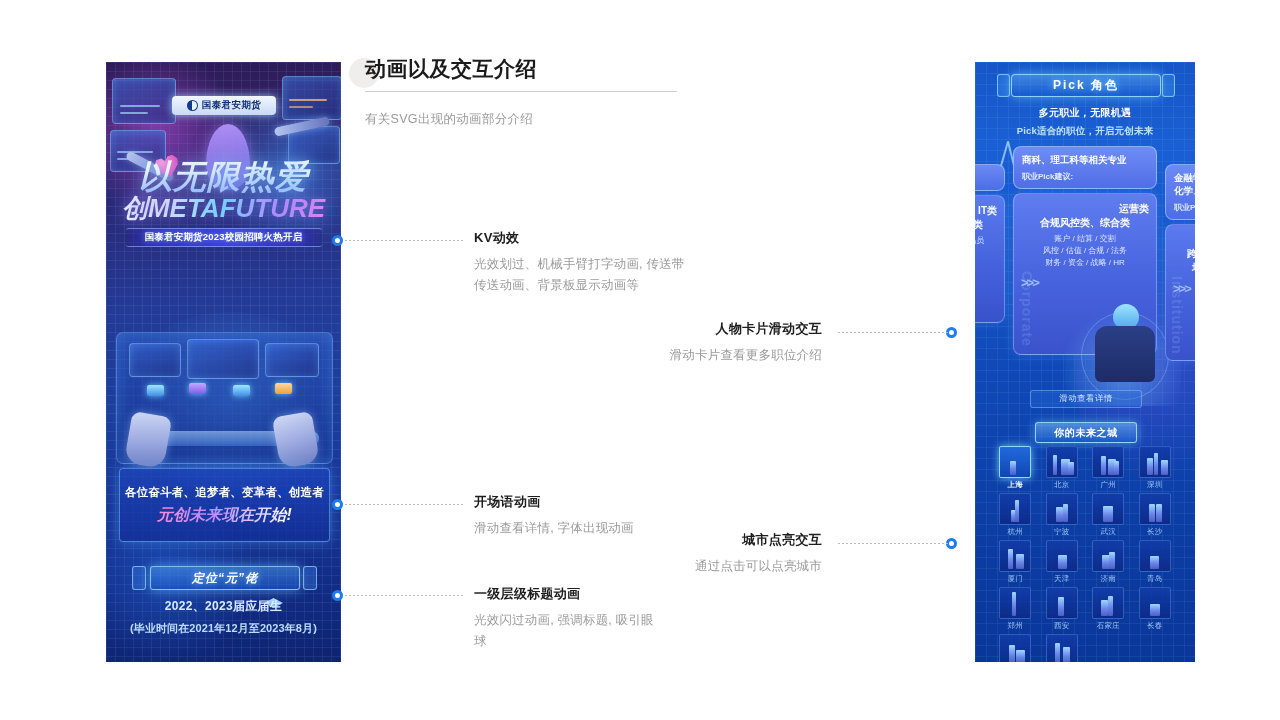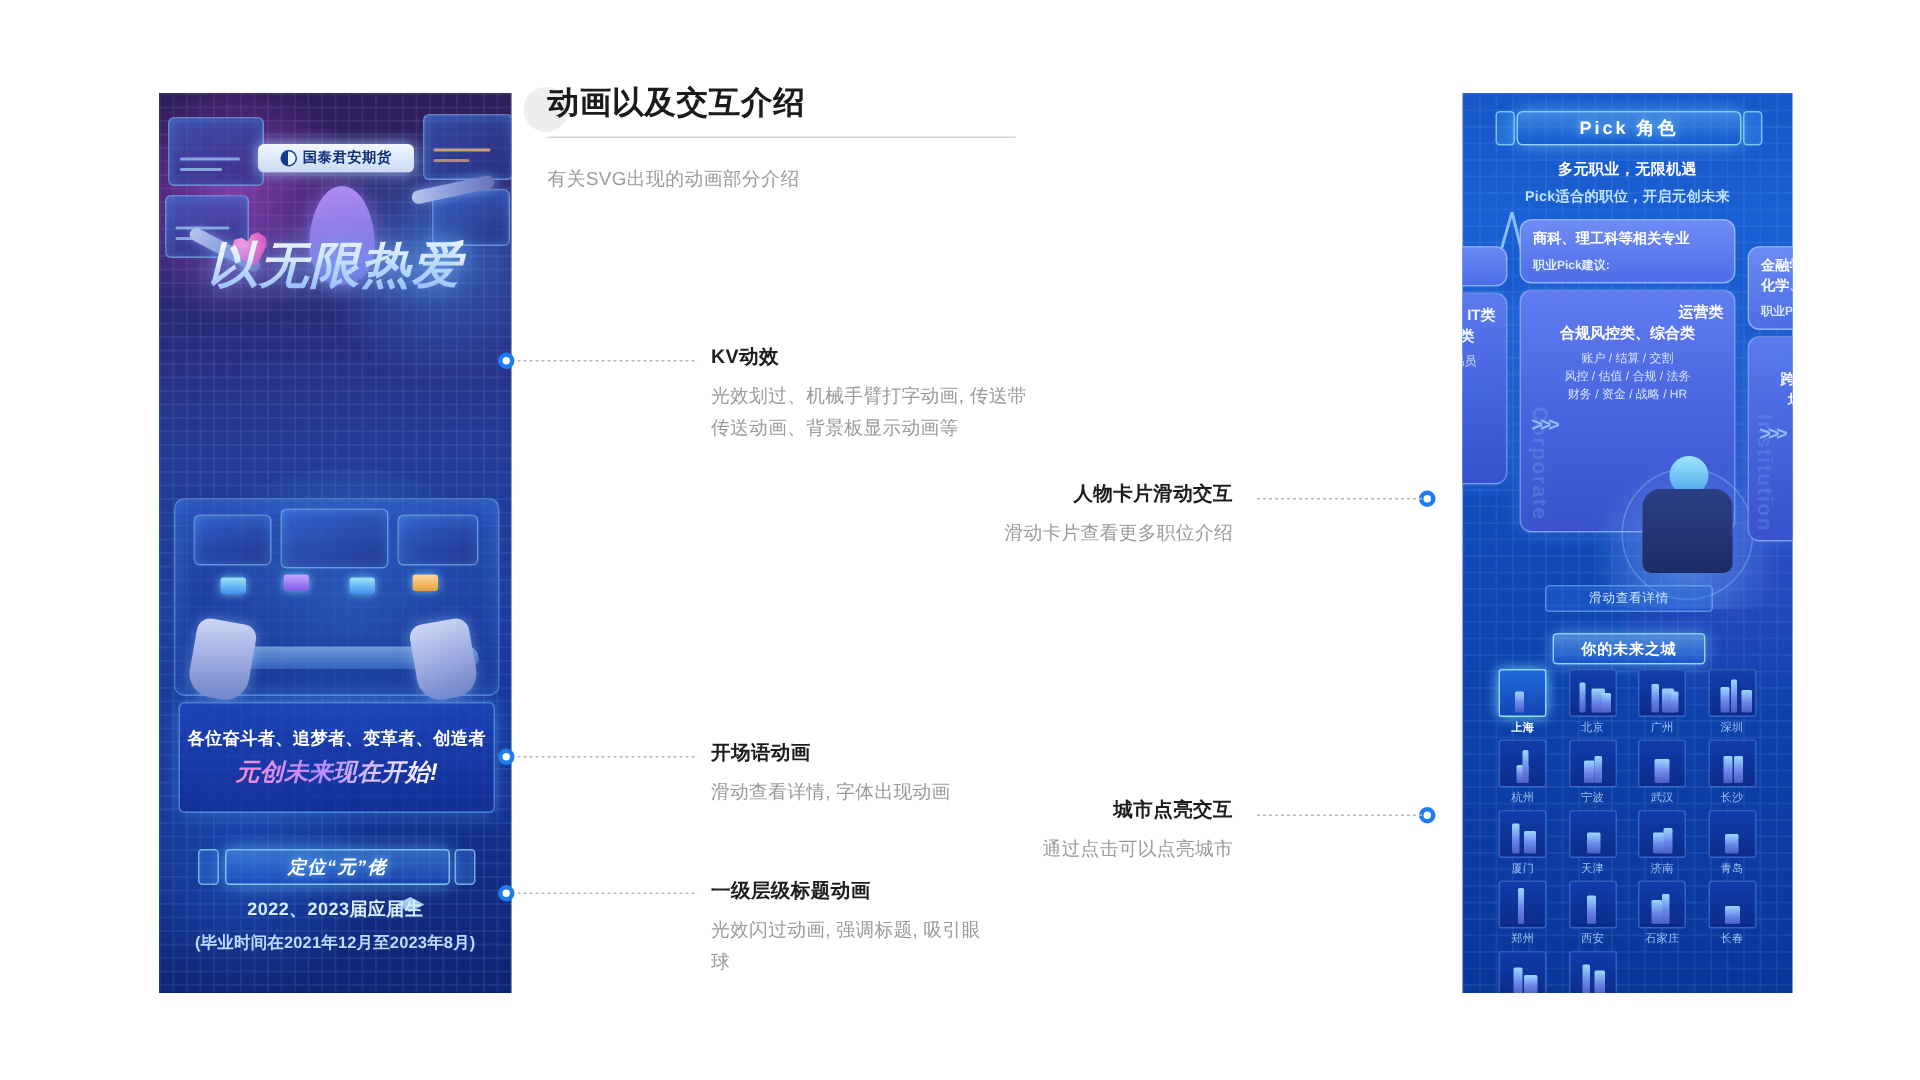--- a/index.html
+++ b/index.html
@@ -261,20 +261,24 @@
     <div class="heart" style="left:48px;top:92px;"></div>
     <div class="vrfig" style="left:100px;top:62px;width:44px;height:66px;"></div>
 
     <div class="logo-pill">
       <span class="logo-mark"></span>
       <span class="logo-txt">国泰君安期货</span>
     </div>
 
     <div class="kv">
       <div class="kv-l1">以无限热爱</div>
+      <div class="kv-l2">创METAFUTURE</div>
+      <div class="kv-ribbon">
+        <span>国泰君安期货2023校园招聘火热开启</span>
+      </div>
     </div>
 
     <div class="console">
       <div class="panelbox" style="left:12px;top:10px;width:50px;height:32px;"></div>
       <div class="panelbox" style="left:70px;top:6px;width:70px;height:38px;"></div>
       <div class="panelbox" style="left:148px;top:10px;width:52px;height:32px;"></div>
       <div class="chip" style="left:30px;top:52px;"></div>
       <div class="chip" style="left:72px;top:50px;background:linear-gradient(180deg,#c9a6ff,#7a5fe8);"></div>
       <div class="chip" style="left:116px;top:52px;"></div>
       <div class="chip" style="left:158px;top:50px;background:linear-gradient(180deg,#ffd89f,#e8a23f);"></div>

